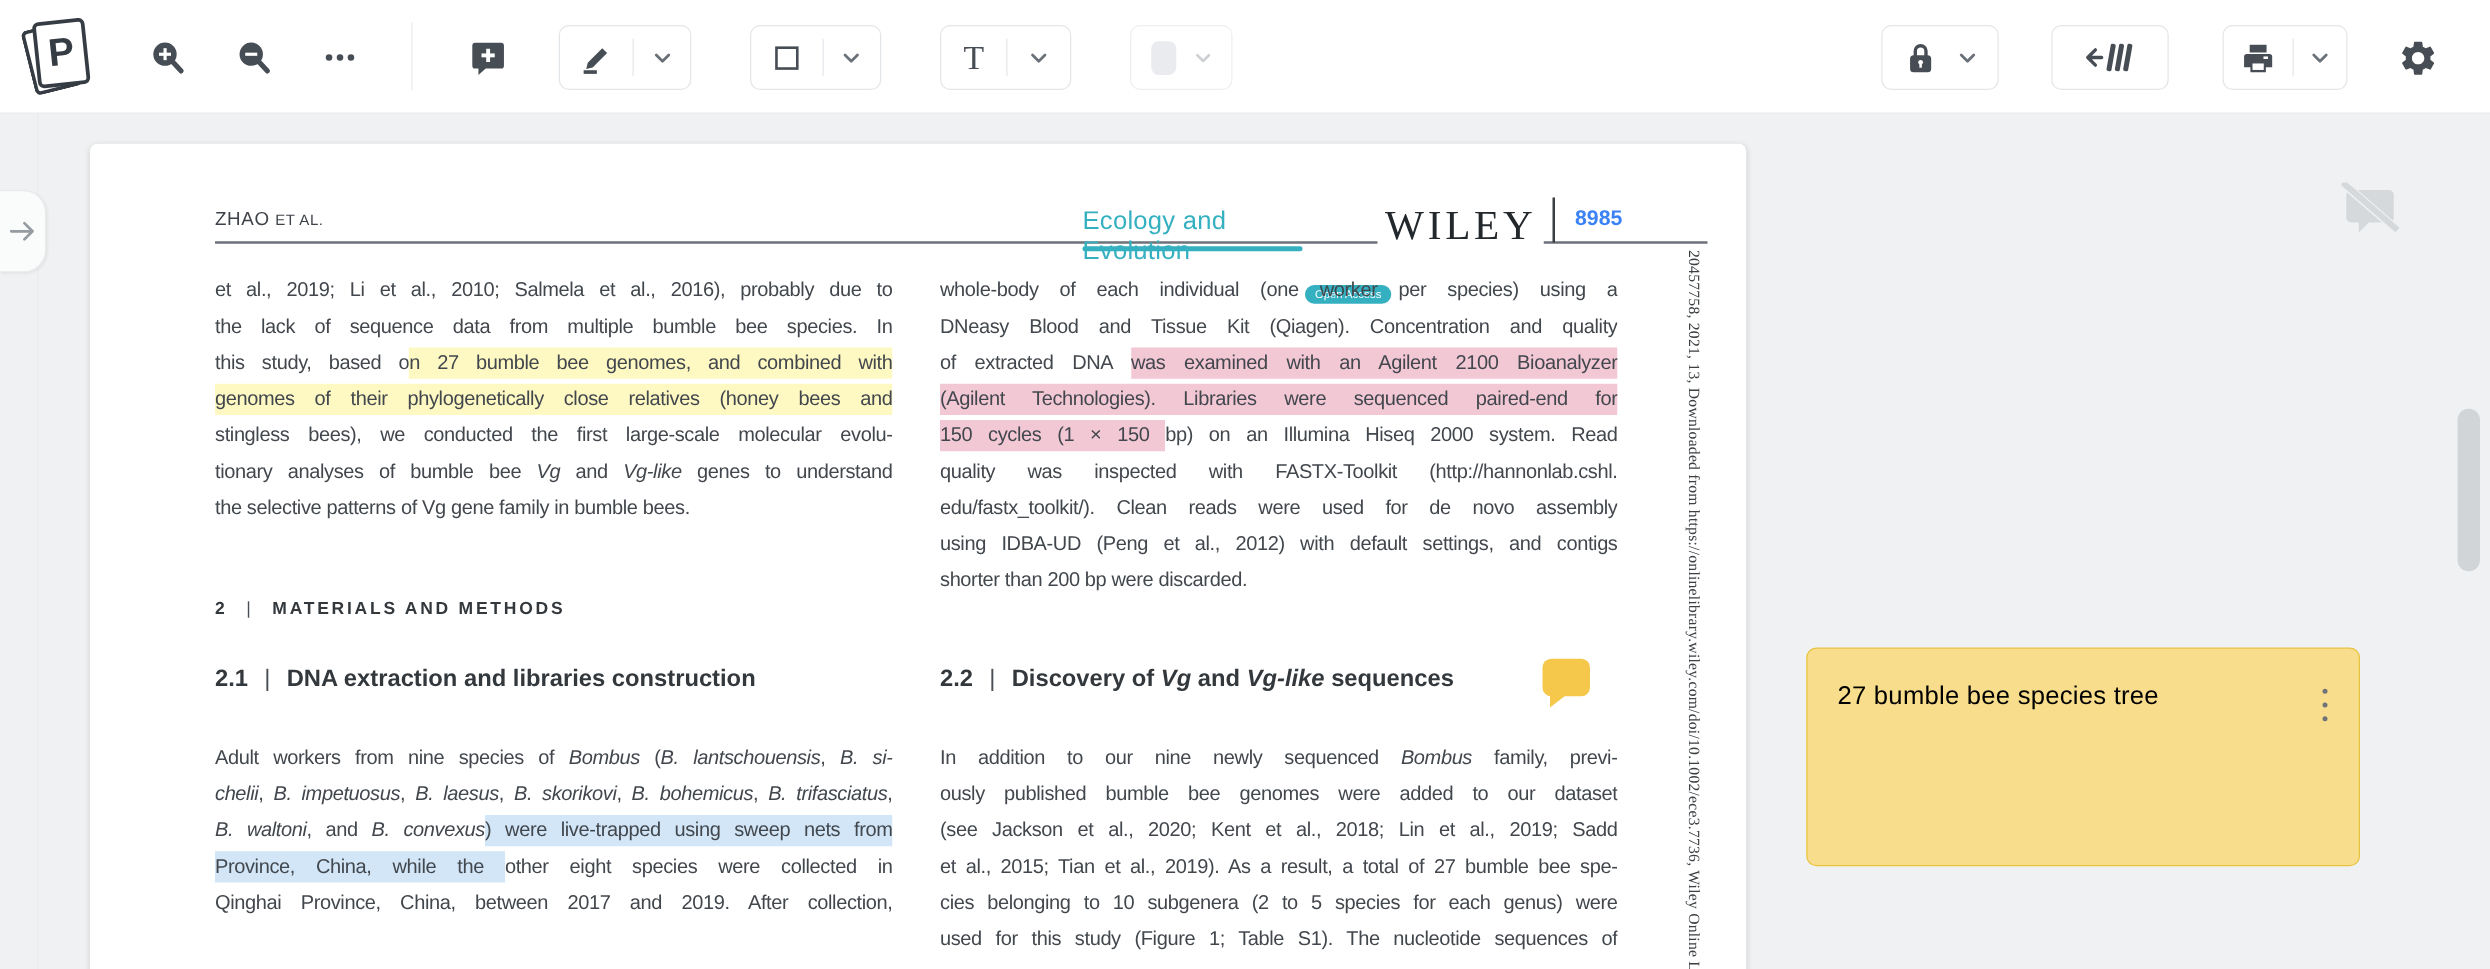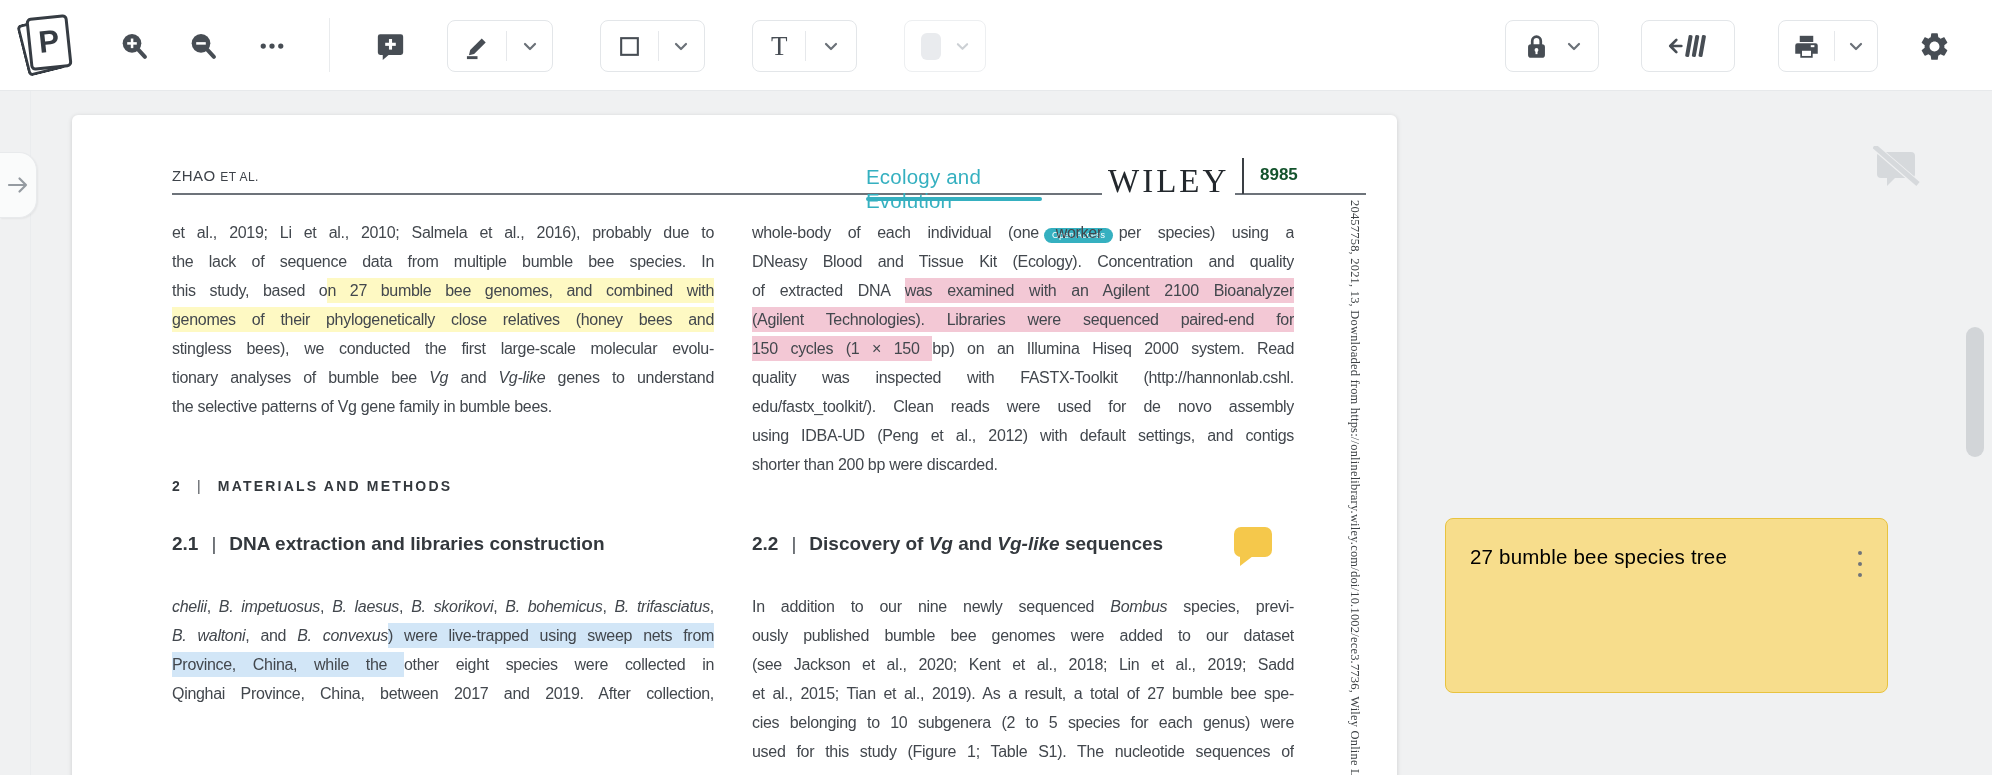--- a/index.html
+++ b/index.html
@@ -38,21 +38,21 @@
   .hrule{position:absolute;left:100px;top:78px;width:1194px;height:2px;background:#6d737a;}
   .journal{position:absolute;left:794px;top:50px;width:176px;text-align:left;font-size:20.5px;
     color:#35b0c0;letter-spacing:.2px;}
   .tealbar{position:absolute;left:794px;top:82px;width:176px;height:4px;background:#35b0c0;border-radius:2px;}
   .oapill{position:absolute;left:972px;top:79px;background:#35b0c0;color:#fff;font-size:9px;
     padding:2px 8px 3px;border-radius:8px;white-space:nowrap;margin-top:34px;}
   .wiley{position:absolute;left:1030px;top:48px;background:#fff;padding:0 6px;
     font-family:"Liberation Serif",serif;font-size:33px;letter-spacing:3px;color:#23282d;}
   .wtick{position:absolute;left:1170px;top:43px;width:2px;height:36px;background:#3a3f44;}
   .pageno{position:absolute;left:1184px;top:50px;background:#fff;padding:0 4px;
-    font-size:17px;font-weight:bold;color:#14532d;}
+    font-size:17px;font-weight:bold;color:#3b82f6;}
   
   .col{position:absolute;top:103px;width:542px;color:#42474d;font-size:16px;letter-spacing:-.3px;}
   .col0{left:100px;} .col1{left:680px;}
   .line{height:29px;line-height:29px;overflow:hidden;white-space:nowrap;}
   .line.j{text-align:justify;white-space:normal;}
   .line.j::after{content:"";display:inline-block;width:100%;height:0;}
   .it{font-style:italic;}
   .hl{padding:4px 0;}
   .hl-y{background:#fef9c3;} .hl-b{background:#d2e6f7;} .hl-p{background:#f3c8d5;}
   .blk-h{position:relative;color:#33383d;font-weight:bold;height:30px;line-height:30px;white-space:nowrap;}
@@ -224,41 +224,42 @@
         <div class="line j"><span>the lack of sequence data from multiple bumble bee species. In</span></div>
         <div class="line j"><span>this study, based o</span><span class="hl hl-y">n 27 bumble bee genomes, and combined with</span></div>
         <div class="line j"><span class="hl hl-y">genomes of their phylogenetically close relatives (honey bees and</span></div>
         <div class="line j"><span>stingless bees), we conducted the first large-scale molecular evolu-</span></div>
         <div class="line j"><span>tionary analyses of bumble bee </span><span class="it">Vg</span><span> and </span><span class="it">Vg-like</span><span> genes to understand</span></div>
         <div class="line"><span>the selective patterns of Vg gene family in bumble bees.</span></div>
       </div>
       <div class="blk-h h1"><span>2</span><span class="pipe">|</span><span>MATERIALS AND METHODS</span></div>
       <div class="blk-h h2"><span>2.1</span><span class="pipe">|</span><span>DNA extraction and libraries construction</span></div>
       <div class="blk-p">
+        <div class="line j"><span>Adult workers from nine species of </span><span class="it">Bombus</span><span> (</span><span class="it">B. lantschouensis</span><span>, </span><span class="it">B. si-</span></div>
         <div class="line j"><span class="it">chelii</span><span>, </span><span class="it">B. impetuosus</span><span>, </span><span class="it">B. laesus</span><span>, </span><span class="it">B. skorikovi</span><span>, </span><span class="it">B. bohemicus</span><span>, </span><span class="it">B. trifasciatus</span><span>,</span></div>
         <div class="line j"><span class="it">B. waltoni</span><span>, and </span><span class="it">B. convexus</span><span class="hl hl-b">) were live-trapped using sweep nets from</span></div>
         <div class="line j"><span class="hl hl-b">Province, China, while the </span><span>other eight species were collected in</span></div>
         <div class="line j"><span>Qinghai Province, China, between 2017 and 2019. After collection,</span></div>
       </div>
     </div>
   <div class="col col1">
       <div class="blk-p">
         <div class="line j"><span>whole-body of each individual (one worker per species) using a</span></div>
-        <div class="line j"><span>DNeasy Blood and Tissue Kit (Ecology). Concentration and quality</span></div>
+        <div class="line j"><span>DNeasy Blood and Tissue Kit (Qiagen). Concentration and quality</span></div>
         <div class="line j"><span>of extracted DNA </span><span class="hl hl-p">was examined with an Agilent 2100 Bioanalyzer</span></div>
         <div class="line j"><span class="hl hl-p">(Agilent Technologies). Libraries were sequenced paired-end for</span></div>
         <div class="line j"><span class="hl hl-p">150 cycles (1 × 150 </span><span>bp) on an Illumina Hiseq 2000 system. Read</span></div>
         <div class="line j"><span>quality was inspected with FASTX-Toolkit (http://hannonlab.cshl.</span></div>
         <div class="line j"><span>edu/fastx_toolkit/). Clean reads were used for de novo assembly</span></div>
         <div class="line j"><span>using IDBA-UD (Peng et al., 2012) with default settings, and contigs</span></div>
         <div class="line"><span>shorter than 200 bp were discarded.</span></div>
       </div>
       <div class="blk-h h2"><span>2.2</span><span class="pipe">|</span><span>Discovery of </span><span class="it">Vg</span><span> and </span><span class="it">Vg-like</span><span> sequences</span><span class="comment-flag"></span></div>
       <div class="blk-p">
-        <div class="line j"><span>In addition to our nine newly sequenced </span><span class="it">Bombus</span><span> species, previ-</span></div>
+        <div class="line j"><span>In addition to our nine newly sequenced </span><span class="it">Bombus</span><span> family, previ-</span></div>
         <div class="line j"><span>ously published bumble bee genomes were added to our dataset</span></div>
         <div class="line j"><span>(see Jackson et al., 2020; Kent et al., 2018; Lin et al., 2019; Sadd</span></div>
         <div class="line j"><span>et al., 2015; Tian et al., 2019). As a result, a total of 27 bumble bee spe-</span></div>
         <div class="line j"><span>cies belonging to 10 subgenera (2 to 5 species for each genus) were</span></div>
         <div class="line j"><span>used for this study (Figure 1; Table S1). The nucleotide sequences of</span></div>
       </div>
     </div>
 
   <div class="vtext">20457758, 2021, 13, Downloaded from https://onlinelibrary.wiley.com/doi/10.1002/ece3.7736, Wiley Online Library on [29</div>
 </div>

